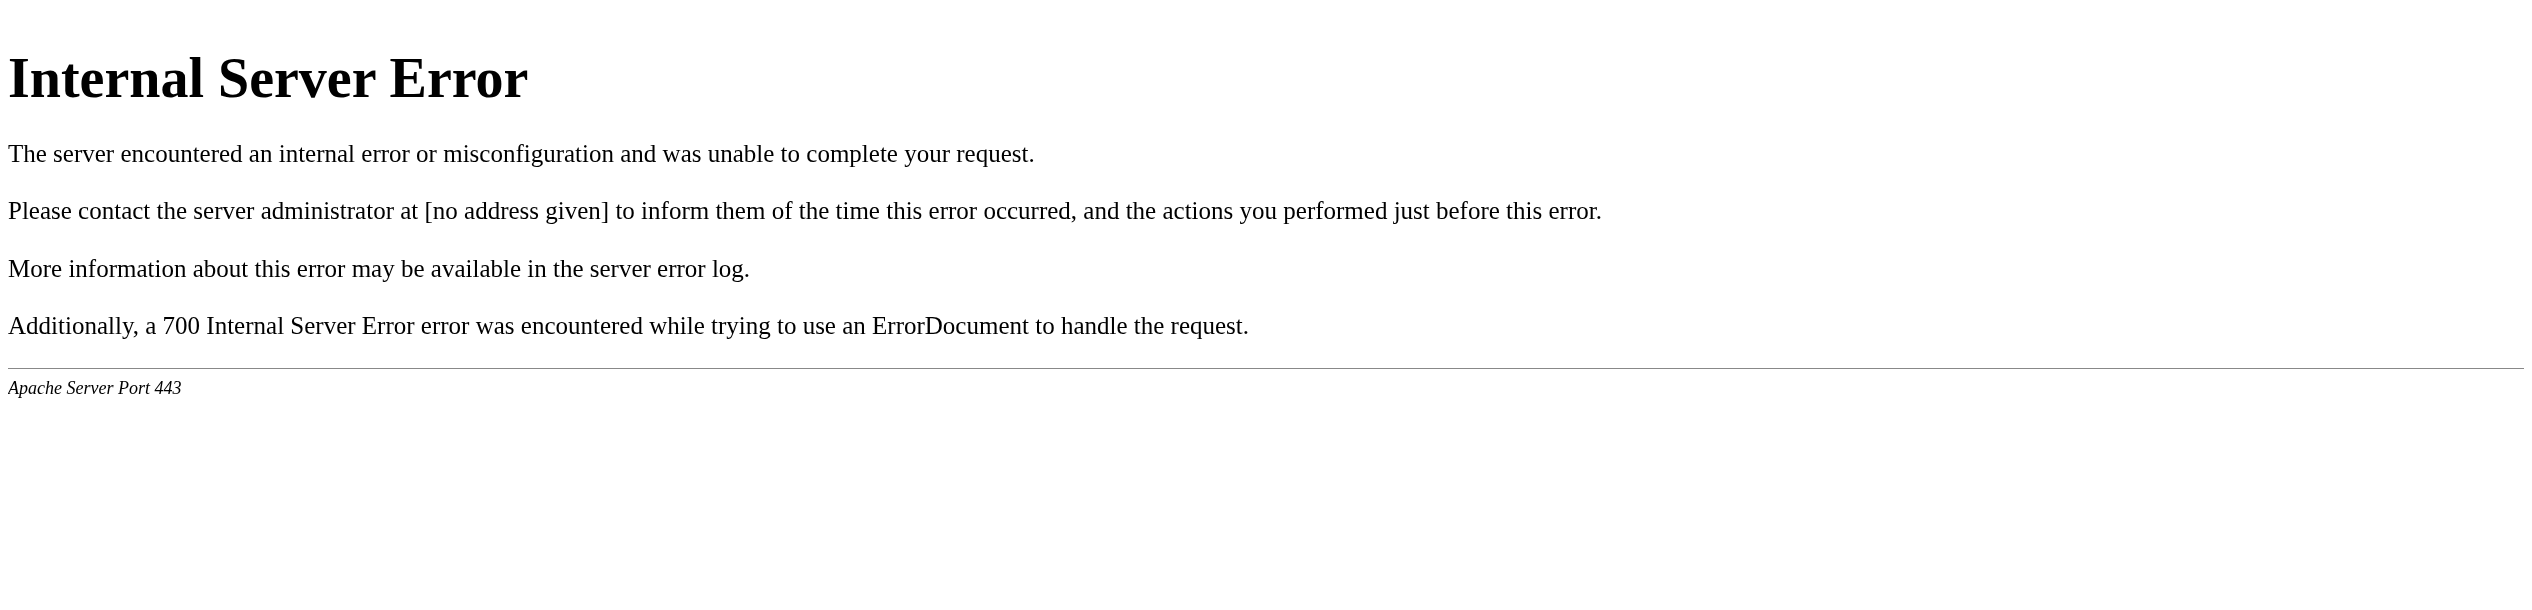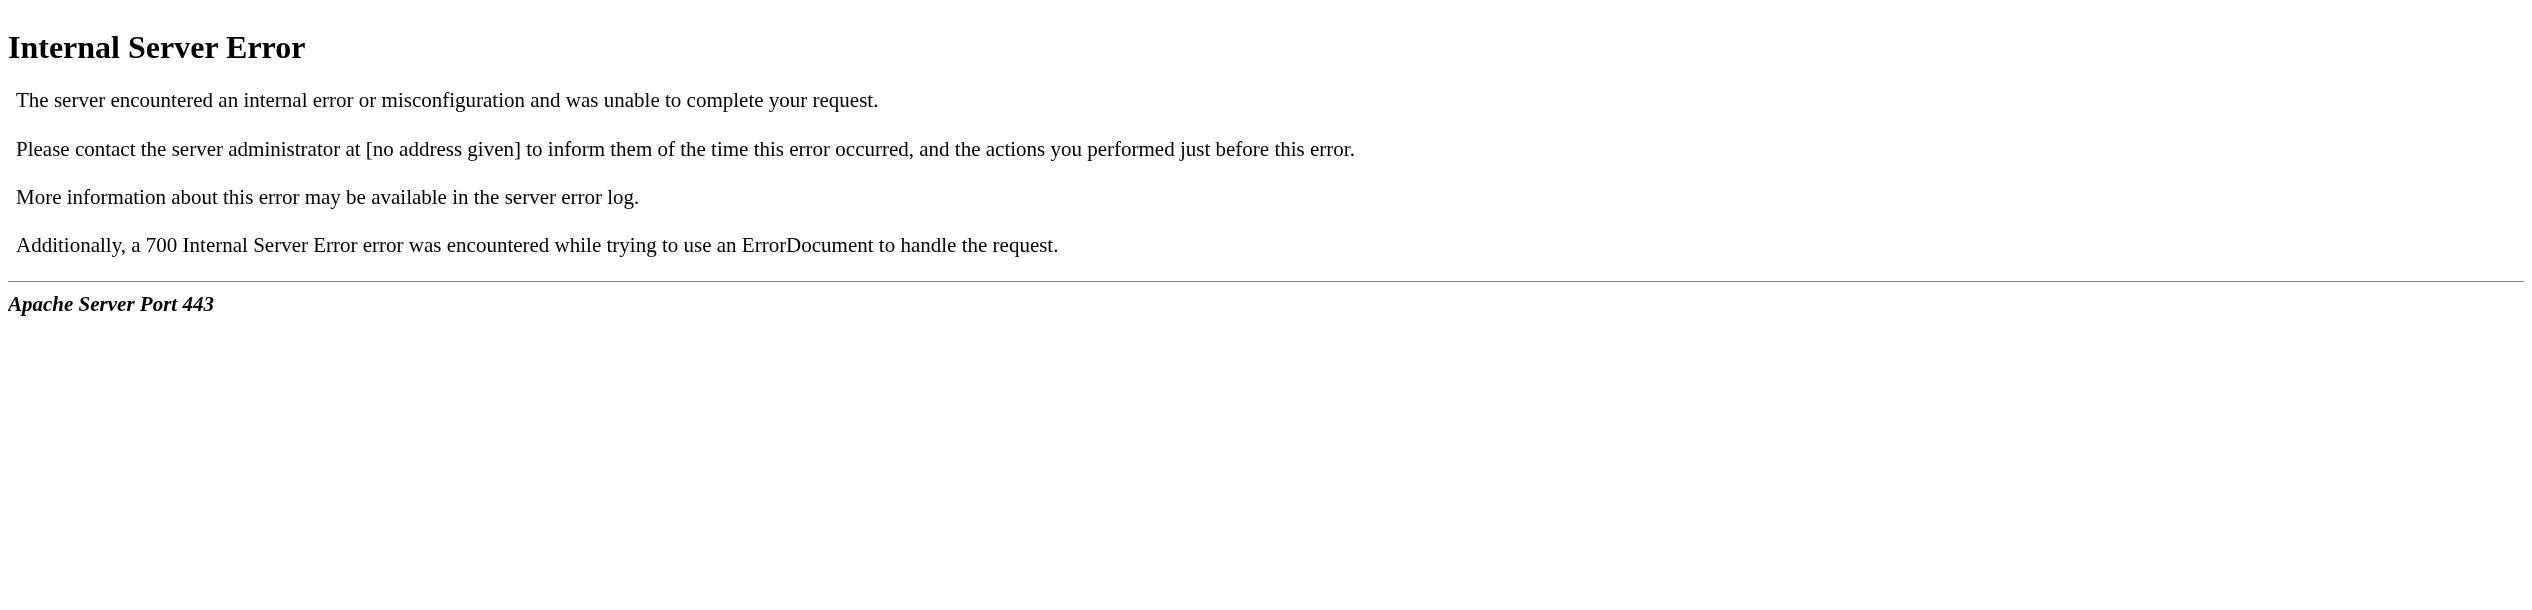--- a/index.html
+++ b/index.html
@@ -2,39 +2,38 @@
 <html><head>
   <meta charset="utf-8">
   <style>
     body {
       font-family: "Times New Roman", Times, serif;
       margin: 8px;
       background: #ffffff;
       color: #000000;
     }
     h1 {
-      font-size: 32px;
+      font-size: 56px;
       font-weight: bold;
       margin: 0.67em 0 0.5em 0;
     }
     p {
-      font-size: 21px;
-      margin: 1em 8px;
+      font-size: 25px;
+      margin: 1em 0;
       line-height: 1.3;
     }
     hr {
       border: none;
       border-top: 1px solid #888888;
       margin: 0.5em 0;
     }
     address {
       font-style: italic;
-      font-size: 21px;
+      font-size: 18px;
       margin-top: 0.5em;
-      font-weight: bold;
     }
   </style>
 </head>
 <body>
 
 <h1>Internal Server Error</h1>
 
 <p>The server encountered an internal error or misconfiguration and was unable to complete your request.</p>
 <p>Please contact the server administrator at [no address given] to inform them of the time this error occurred, and the actions you performed just before this error.</p>
 <p>More information about this error may be available in the server error log.</p>

